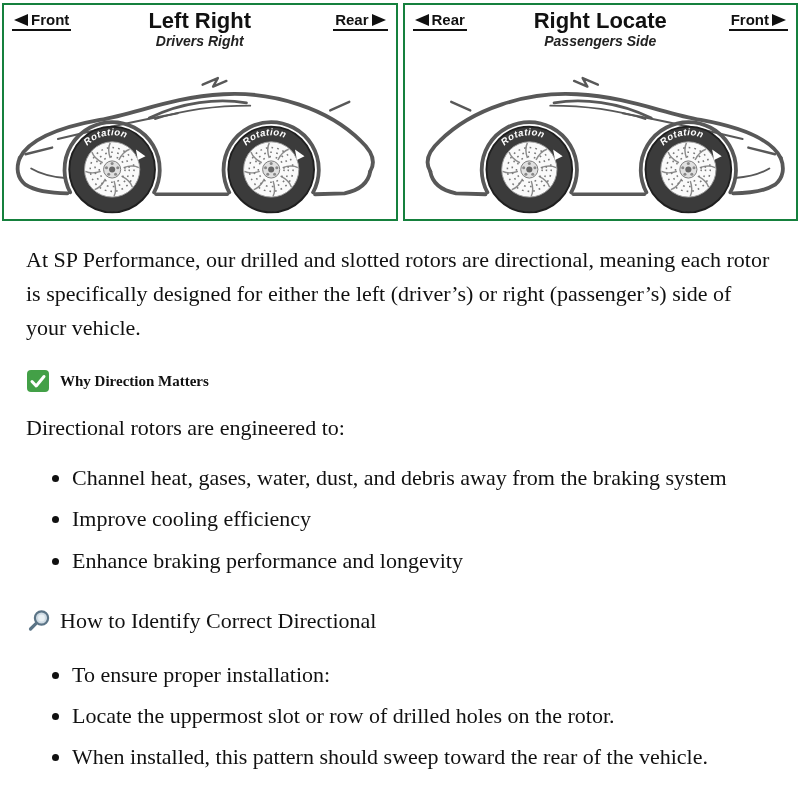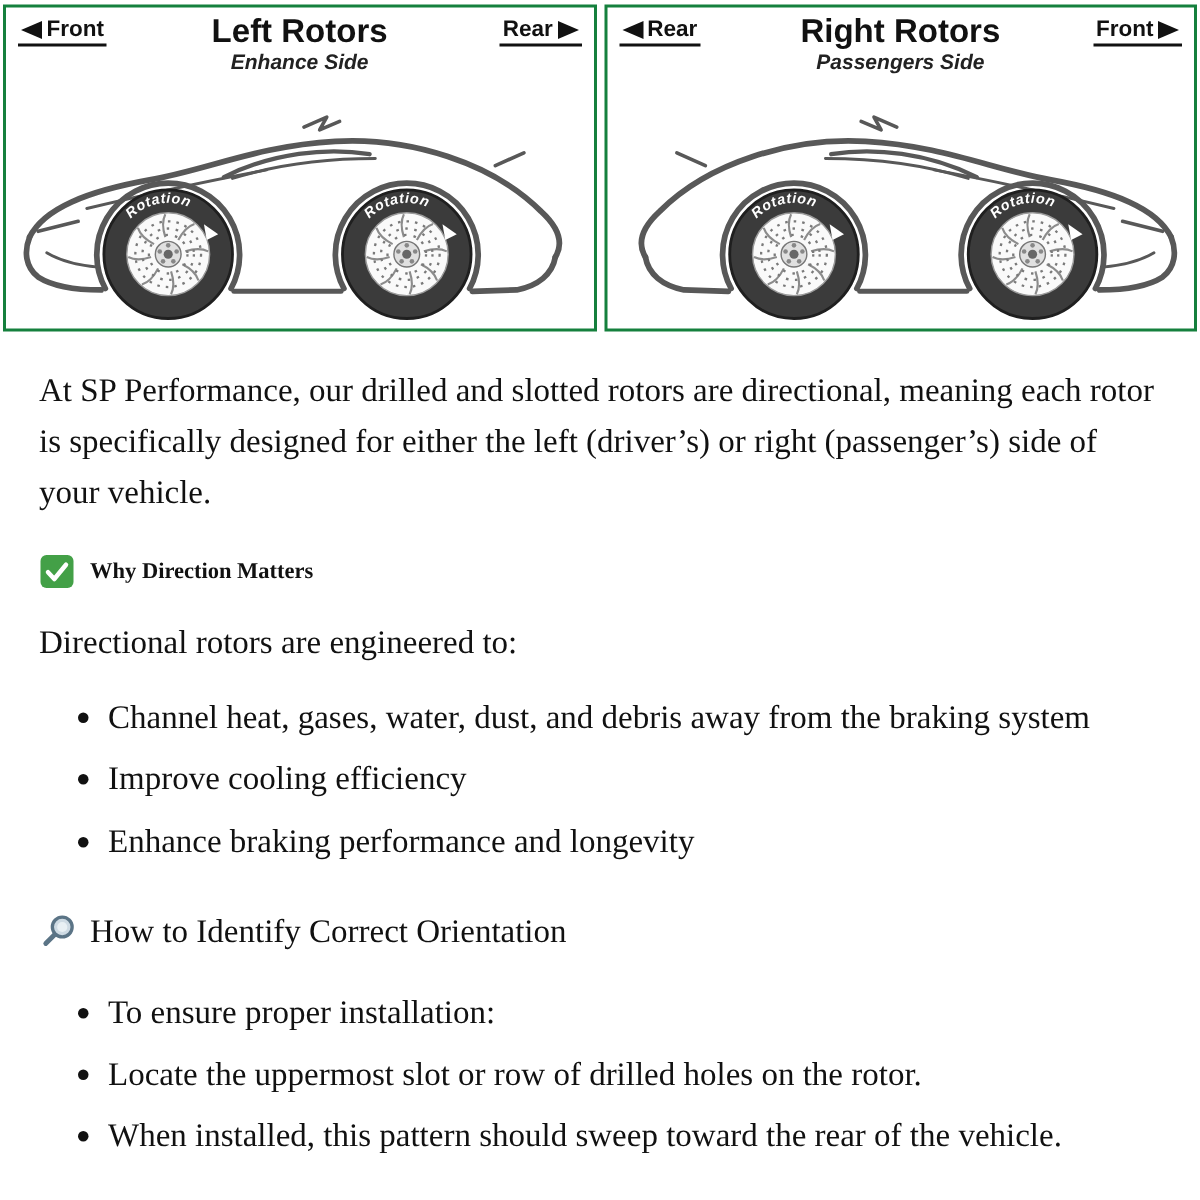--- a/index.html
+++ b/index.html
@@ -93,43 +93,43 @@
 
   <div class="diagram">
 
     <div class="panel">
       <div class="panel-header">
         <div class="dir left">
           <span class="tri tri-left"></span>
           <span>Front</span>
         </div>
         <div class="panel-titles">
-          <div class="panel-title">Left Rotors</div>
-          <div class="panel-subtitle">Enhance Side</div>
+          <div class="panel-title">Left Right</div>
+          <div class="panel-subtitle">Drivers Right</div>
         </div>
         <div class="dir right">
           <span>Rear</span>
           <span class="tri tri-right"></span>
         </div>
       </div>
       <svg class="car" viewBox="0 0 390 168" preserveAspectRatio="xMidYMid meet">
         <use href="#carbody"></use>
         <use href="#wheel" transform="translate(103,116)"></use>
         <use href="#wheel" transform="translate(270,116)"></use>
       </svg>
     </div>
 
     <div class="panel">
       <div class="panel-header">
         <div class="dir left">
           <span class="tri tri-left"></span>
           <span>Rear</span>
         </div>
         <div class="panel-titles">
-          <div class="panel-title">Right Rotors</div>
+          <div class="panel-title">Right Locate</div>
           <div class="panel-subtitle">Passengers Side</div>
         </div>
         <div class="dir right">
           <span>Front</span>
           <span class="tri tri-right"></span>
         </div>
       </div>
       <svg class="car" viewBox="0 0 390 168" preserveAspectRatio="xMidYMid meet">
         <use href="#carbody" transform="translate(390,0) scale(-1,1)"></use>
         <use href="#wheel" transform="translate(120,116)"></use>
@@ -162,21 +162,21 @@
     </ul>
 
     <h3>
       <span class="icon-box">
         <svg width="26" height="26" viewBox="0 0 26 26">
           <circle cx="15.5" cy="10" r="6.6" fill="#cfdbe4" stroke="#5b7486" stroke-width="2.2"></circle>
           <circle cx="15.5" cy="10" r="3.4" fill="#e9f0f4" stroke="none"></circle>
           <line x1="10.2" y1="15.3" x2="4.5" y2="21" stroke="#5b7486" stroke-width="3.2" stroke-linecap="round"></line>
         </svg>
       </span>
-      <span>How to Identify Correct Orientation</span>
+      <span>How to Identify Correct Directional</span>
     </h3>
 
     <ul>
       <li>To ensure proper installation:</li>
       <li>Locate the uppermost slot or row of drilled holes on the rotor.</li>
       <li>When installed, this pattern should sweep toward the rear of the vehicle.</li>
     </ul>
 
   </div>
 </div>

